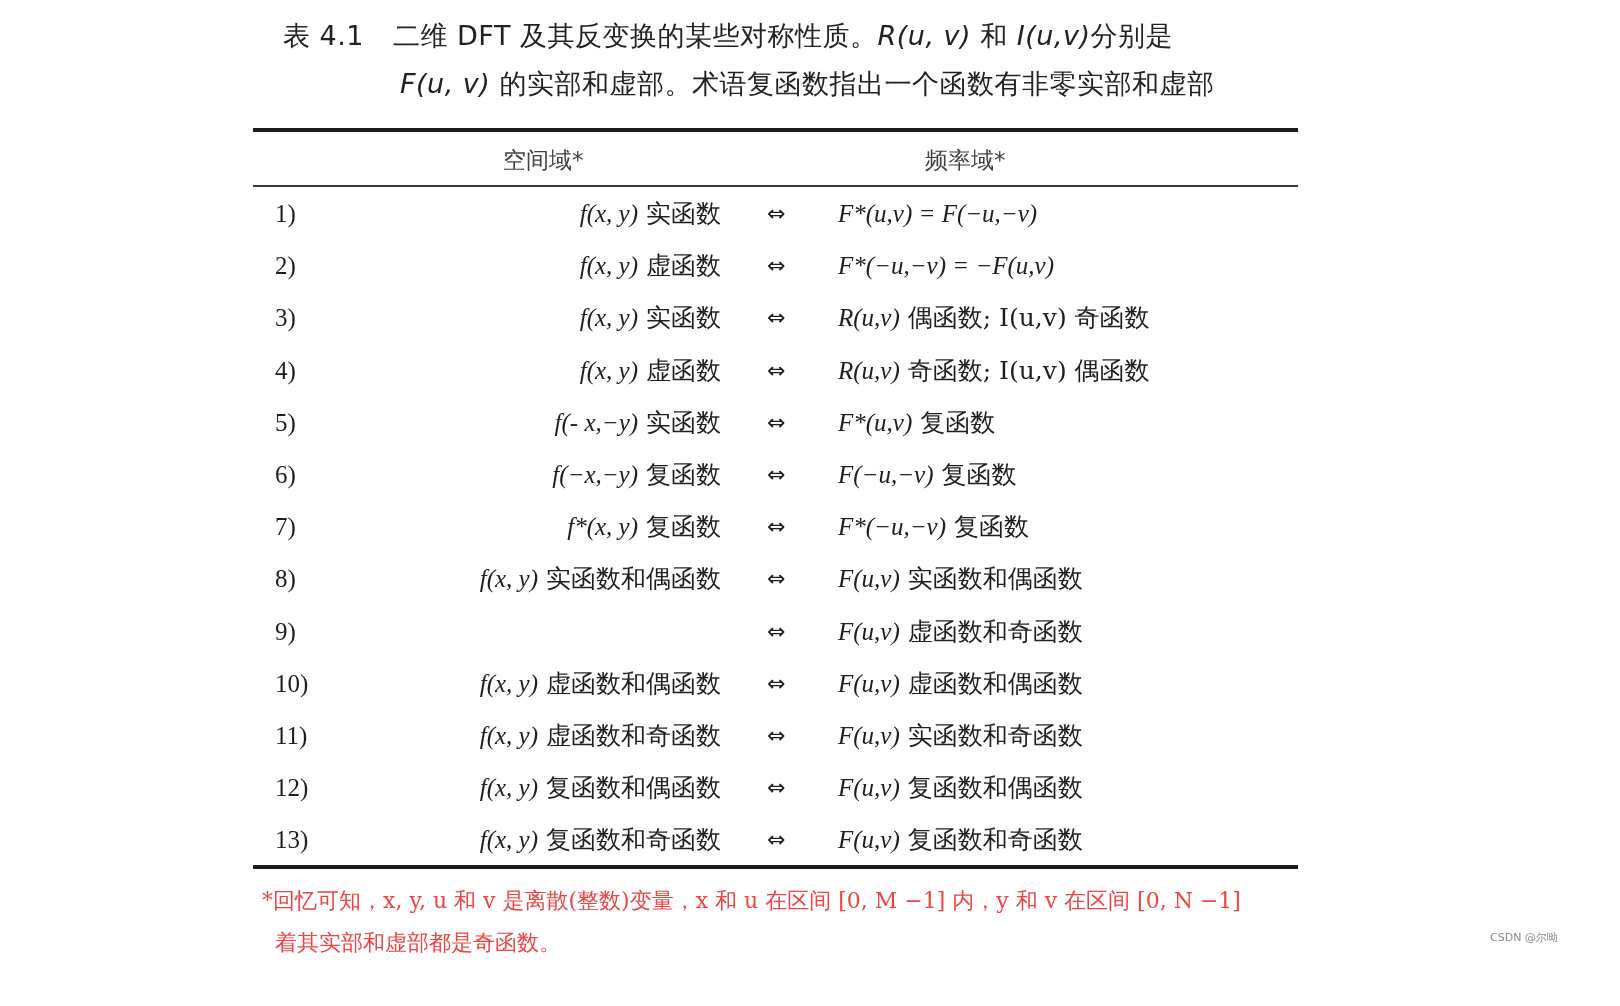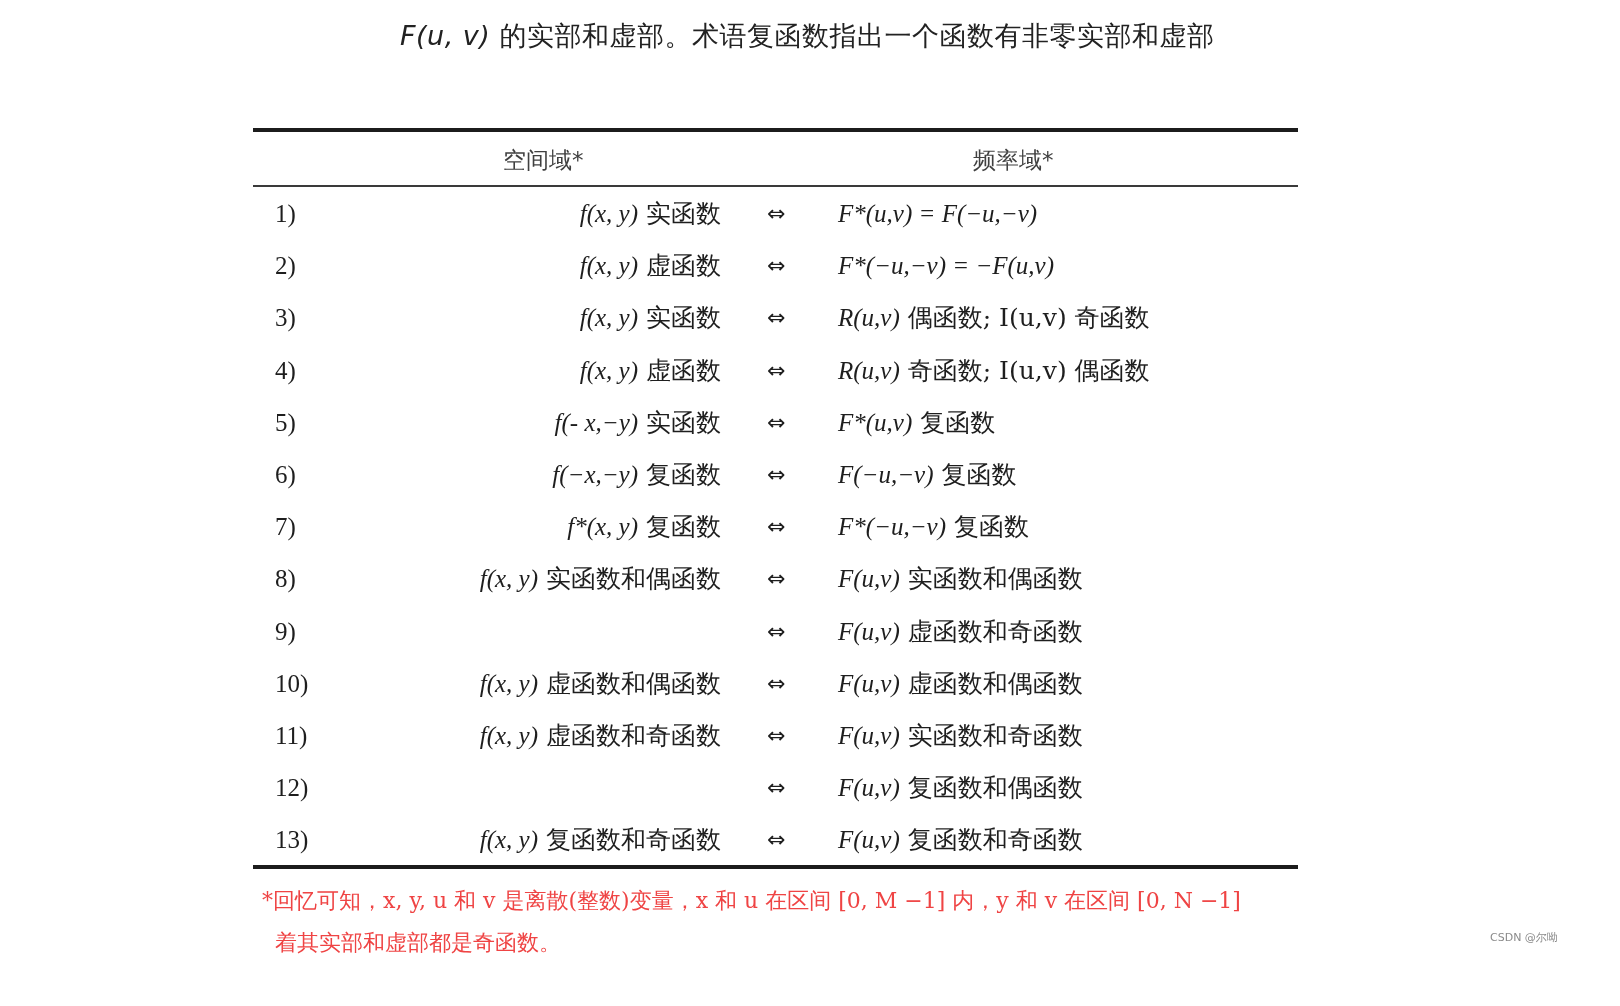--- a/index.html
+++ b/index.html
@@ -126,29 +126,32 @@
     font-family: "DejaVu Sans", "Liberation Sans", sans-serif;
     font-size: 11px;
     color: #8a8a8a;
     white-space: nowrap;
   }
 </style>
 </head>
 <body>
 
 <div class="caption">
+  <div class="line1">
+    <span class="label">表 4.1</span><span>二维 DFT 及其反变换的某些对称性质。</span><i>R(u, v)</i><span> 和 </span><i>I(u,v)</i><span>分别是</span>
+  </div>
   <div class="line2">
     <i>F(u, v)</i><span> 的实部和虚部。术语复函数指出一个函数有非零实部和虚部</span>
   </div>
 </div>
 
 <div class="rule thick" style="top:128px;"></div>
 
 <div class="colhead" style="left:503px;">空间域*</div>
-<div class="colhead" style="left:973px;">频率域*</div>
+<div class="colhead" style="left:925px;">频率域*</div>
 
 <div class="rule thin" style="top:185px;"></div>
 
 <div id="rows">
     <div class="row" style="top: 188px;">
       <span class="num">1)</span>
       <span class="spatial"><span class="math">f(x, y)</span><span class="cjk"> 实函数</span></span>
       <span class="arrow">⇔</span>
       <span class="freq"><span class="math">F*(u,v) = F(−u,−v)</span><span class="cjk"></span></span>
     </div>
@@ -206,20 +209,21 @@
       <span class="freq"><span class="math">F(u,v)</span><span class="cjk"> 虚函数和偶函数</span></span>
     </div>
     <div class="row" style="top: 710px;">
       <span class="num">11)</span>
       <span class="spatial"><span class="math">f(x, y)</span><span class="cjk"> 虚函数和奇函数</span></span>
       <span class="arrow">⇔</span>
       <span class="freq"><span class="math">F(u,v)</span><span class="cjk"> 实函数和奇函数</span></span>
     </div>
     <div class="row" style="top: 762.2px;">
       <span class="num">12)</span>
+      <span class="spatial"><span class="math">f(x, y)</span><span class="cjk"> 复函数和偶函数</span></span>
       <span class="arrow">⇔</span>
       <span class="freq"><span class="math">F(u,v)</span><span class="cjk"> 复函数和偶函数</span></span>
     </div>
     <div class="row" style="top: 814.4px;">
       <span class="num">13)</span>
       <span class="spatial"><span class="math">f(x, y)</span><span class="cjk"> 复函数和奇函数</span></span>
       <span class="arrow">⇔</span>
       <span class="freq"><span class="math">F(u,v)</span><span class="cjk"> 复函数和奇函数</span></span>
     </div>
   </div>

